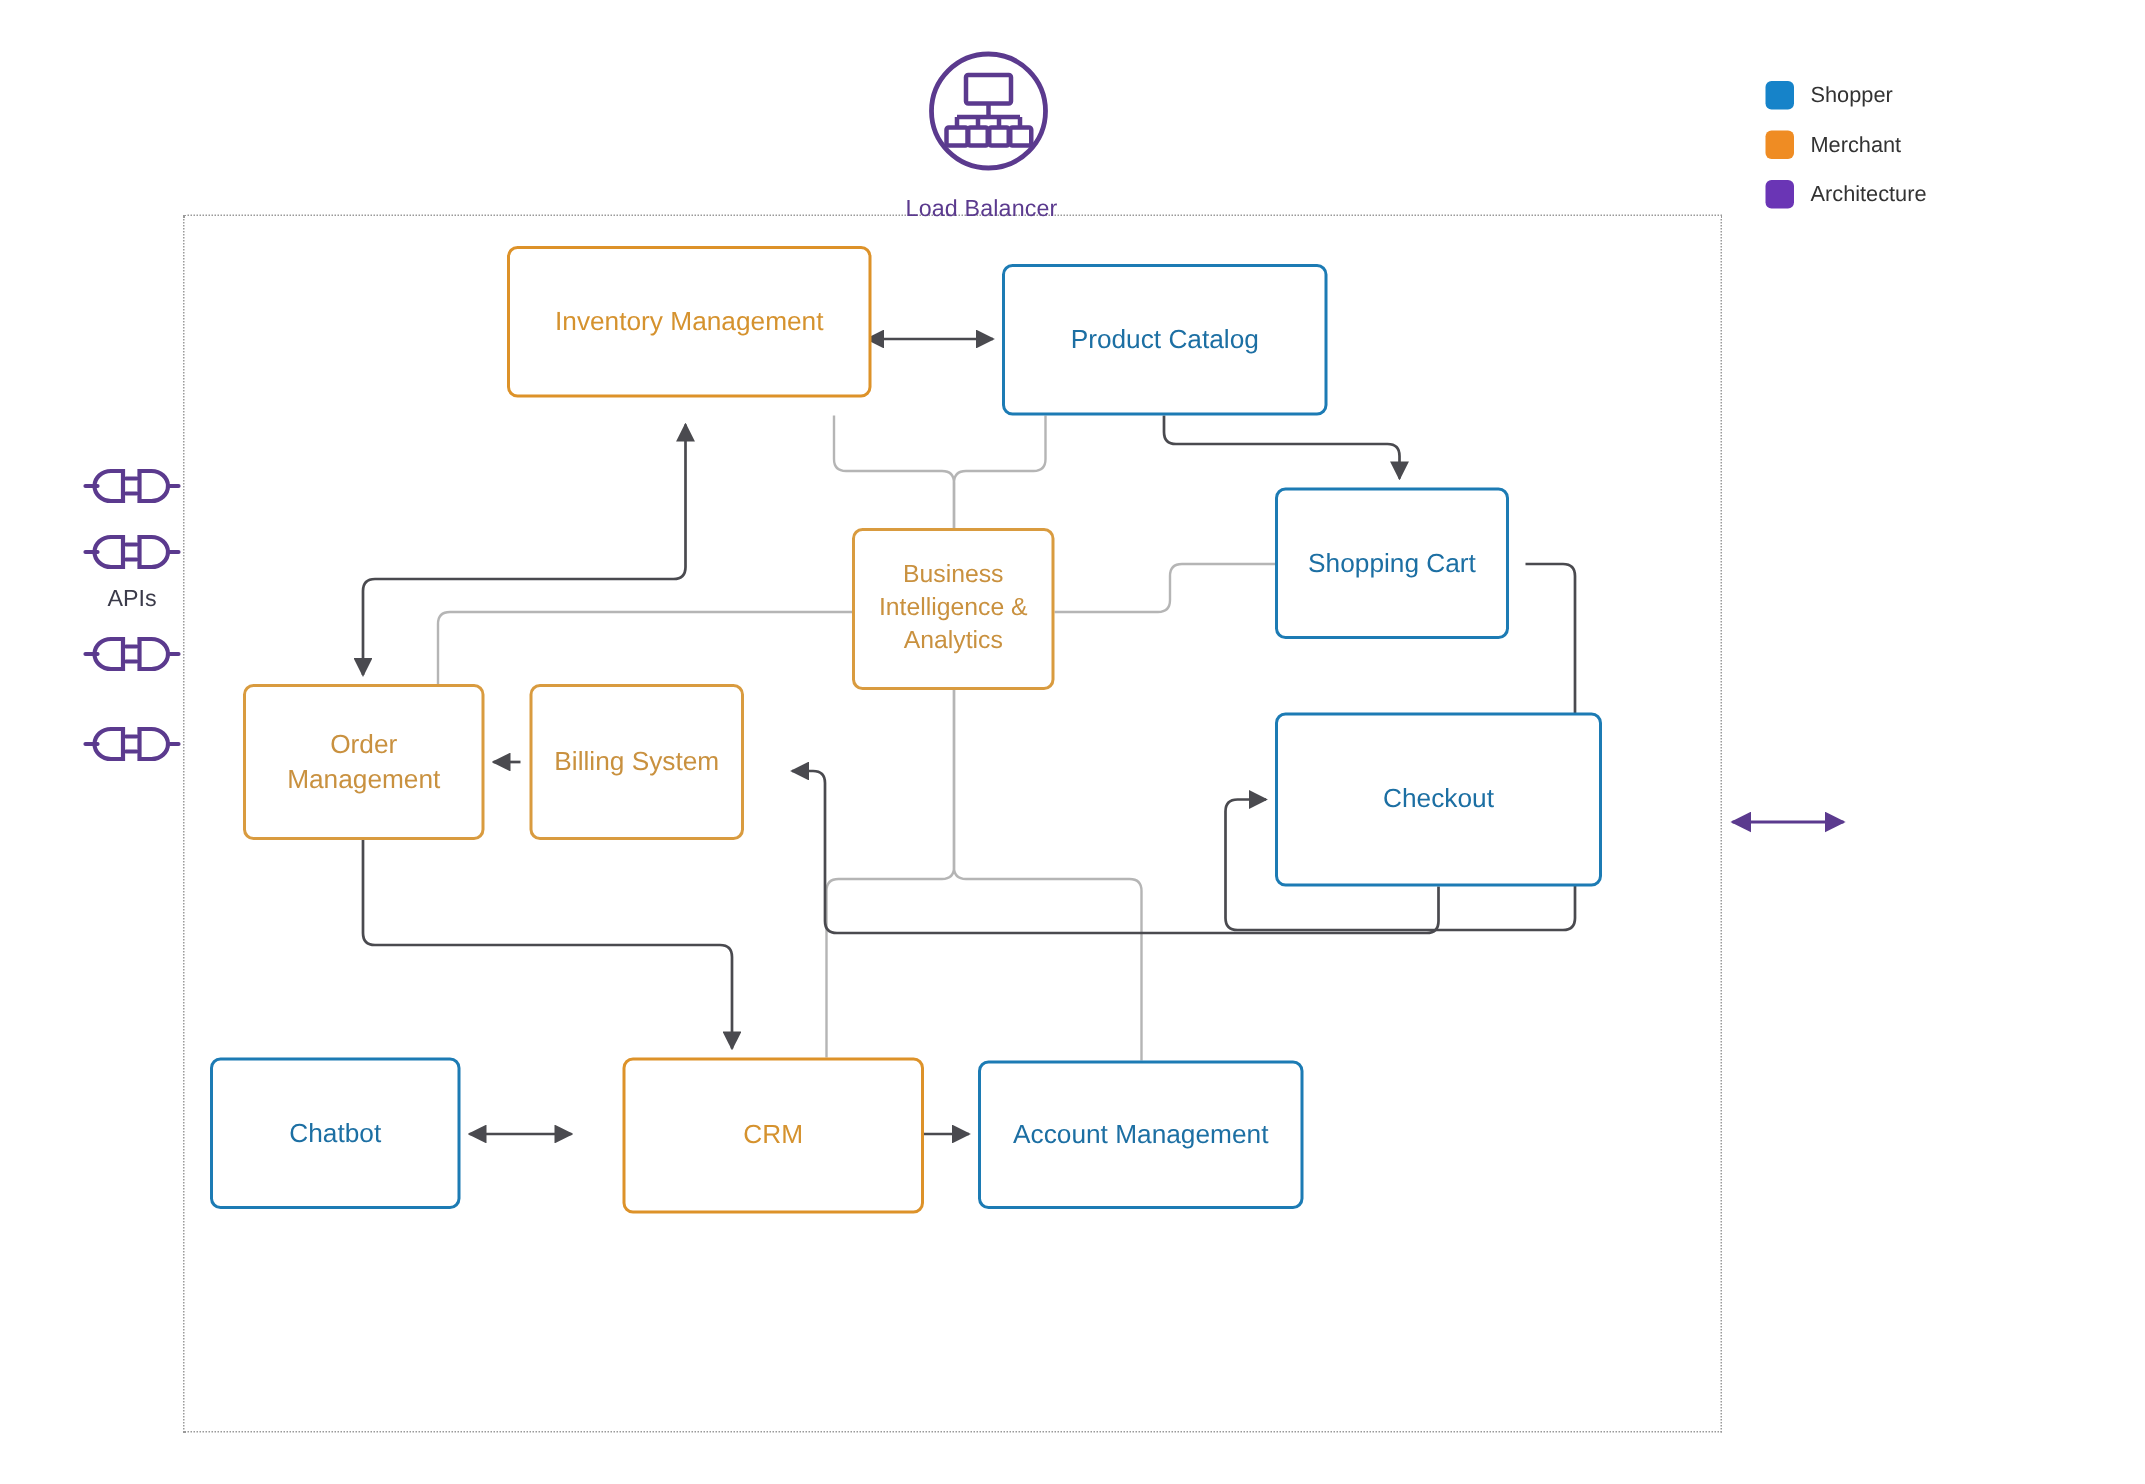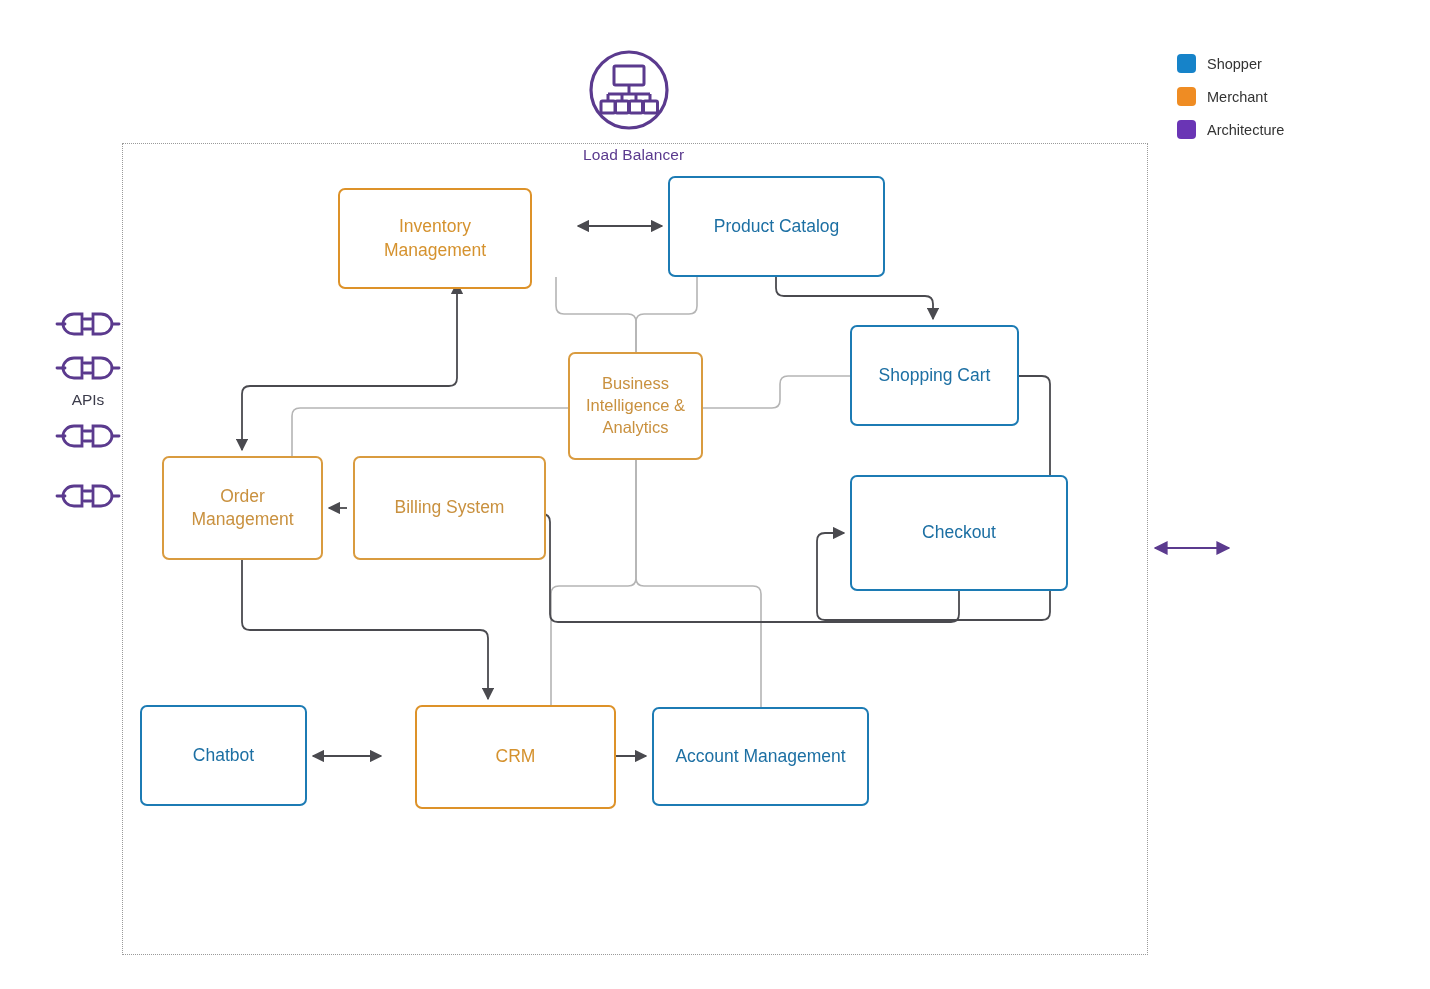--- a/index.html
+++ b/index.html
@@ -93,24 +93,24 @@
   .legend-label {
     font-size: 14.5px;
     color: #333333;
     white-space: nowrap;
   }
 
   
   #load-balancer {
     position: absolute;
     left: 583px;
-    top: 44px;
+    top: 28px;
     width: 122px;
     z-index: 20;
-    text-align: left;
+    text-align: right;
   }
   #load-balancer .lb-caption {
     font-size: 15.5px;
     color: #5b3a8e;
     margin-top: 6px;
     letter-spacing: .1px;
   }
 
   
   #database {
@@ -199,41 +199,41 @@
       <path d="M 594,756 L 646,756" marker-end="url(#ah-dark)"></path>
 
       <path d="M 457,283 L 457,378 Q 457,386 449,386 L 250,386 Q 242,386 242,394 L 242,450" marker-start="url(#ah-dark-start)" marker-end="url(#ah-dark)"></path>
     </g>
 
     <g fill="none" stroke="#5b3a8e" stroke-width="2">
       <path d="M 1155,548 L 1229,548" marker-start="url(#ah-purple)" marker-end="url(#ah-purple)"></path>
     </g>
   </svg>
 
-  <div class="node merchant merchant-strong" style="left:338px; top:188px; width:194px; height:101px;">
+  <div class="node merchant merchant-strong" style="left:338px; top:164px; width:243px; height:101px;">
     <span>Inventory Management</span>
   </div>
 
   <div class="node shopper" style="left:668px; top:176px; width:217px; height:101px;">
     <span>Product Catalog</span>
   </div>
 
-  <div class="node shopper" style="left:850px; top:325px; width:169px; height:101px;">
+  <div class="node shopper" style="left:850px; top:325px; width:156px; height:101px;">
     <span>Shopping Cart</span>
   </div>
 
   <div class="node merchant" style="left:162px; top:456px; width:161px; height:104px;">
     <span>Order Management</span>
   </div>
 
   <div class="node merchant" style="left:568px; top:352px; width:135px; height:108px; font-size:16.5px;">
     <span>Business Intelligence &amp; Analytics</span>
   </div>
 
-  <div class="node merchant" style="left:353px; top:456px; width:193px; height:104px;">
+  <div class="node merchant" style="left:353px; top:456px; width:143px; height:104px;">
     <span>Billing System</span>
   </div>
 
   <div class="node shopper" style="left:850px; top:475px; width:218px; height:116px;">
     <span>Checkout</span>
   </div>
 
   <div class="node shopper" style="left:140px; top:705px; width:167px; height:101px;">
     <span>Chatbot</span>
   </div>

